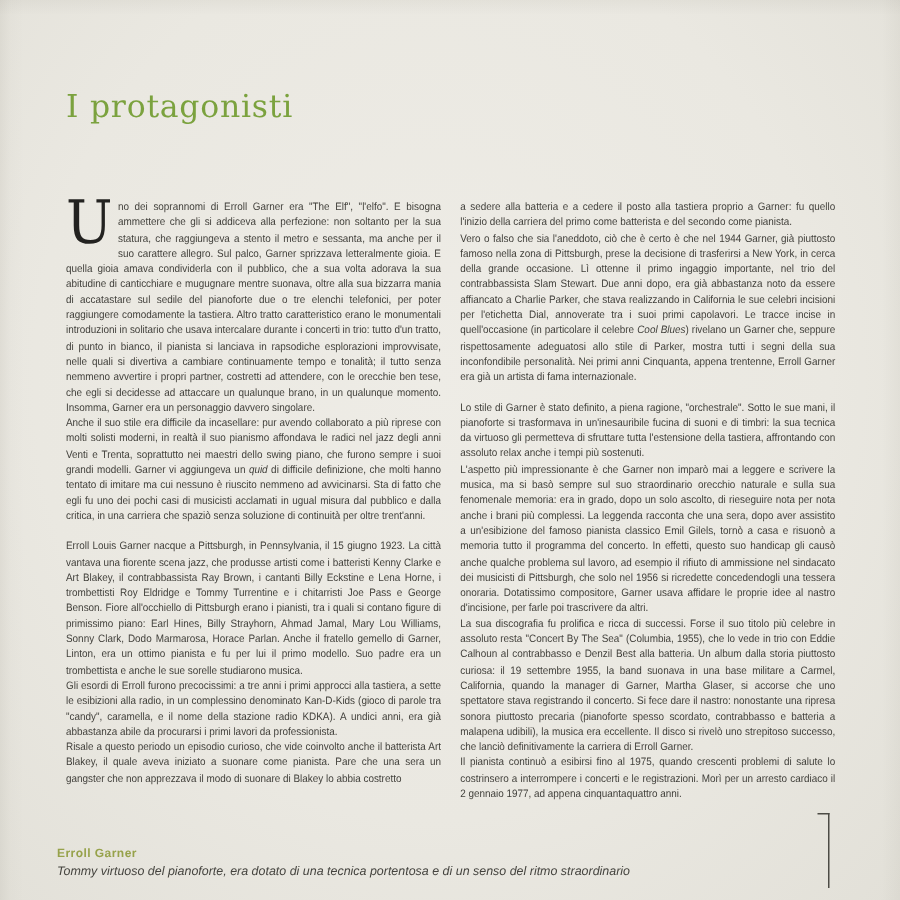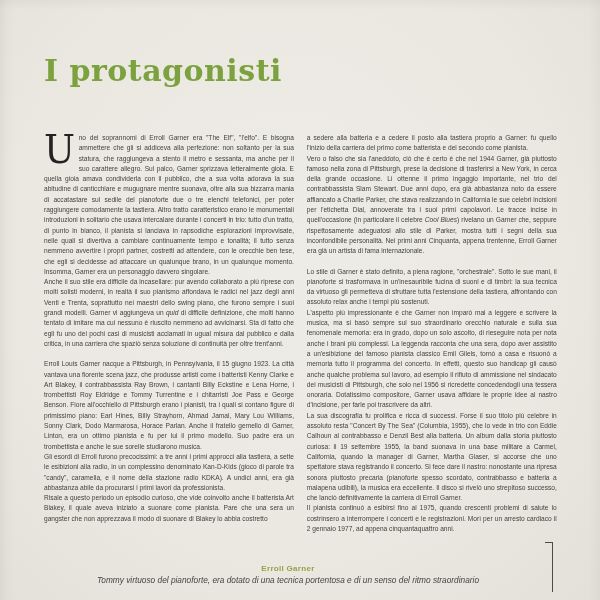--- a/index.html
+++ b/index.html
@@ -12,22 +12,22 @@
     position:absolute;inset:0;
     background:
       linear-gradient(90deg, rgba(100,95,80,0.08) 0px, rgba(100,95,80,0.02) 7px, rgba(0,0,0,0) 16px),
       linear-gradient(180deg, rgba(100,95,80,0.06) 0px, rgba(0,0,0,0) 10px),
       linear-gradient(270deg, rgba(100,95,80,0.05) 0px, rgba(0,0,0,0) 12px),
       radial-gradient(ellipse at 48% 42%, #eeece6 0%, #eae8e1 60%, #e2e0d8 100%);
   }
   .title{
     position:absolute;left:44px;top:52px;margin:0;
     font-family:"DejaVu Serif", serif;
-    font-weight:bold;
-    font-size:30px;line-height:38px;
+    font-weight:normal;
+    font-size:21px;line-height:38px;
     letter-spacing:0.5px;
     color:#7ba23e;
   }
   .columns{
     position:absolute;left:44px;top:133px;
     width:558px;
     transform:scaleX(0.919);transform-origin:left top;
     display:flex;gap:14px;
   }
   .col{flex:1 1 0;min-width:0;}
@@ -43,21 +43,21 @@
   .block p em{font-style:italic;}
   .dropcap{
     float:left;
     font-family:"DejaVu Serif", serif;
     font-size:40px;line-height:32px;height:32px;
     padding:0 4px 0 0;
     color:#232220;
   }
   .caption{
     position:absolute;right:62px;top:564px;width:500px;
-    text-align:center;
+    text-align:left;
   }
   .caption-name{
     font-size:8px;font-weight:bold;letter-spacing:0.3px;
     color:#97a24b;
   }
   .caption-desc{
     margin-top:2px;
     font-size:8.3px;font-style:italic;
     color:#45443f;
   }

